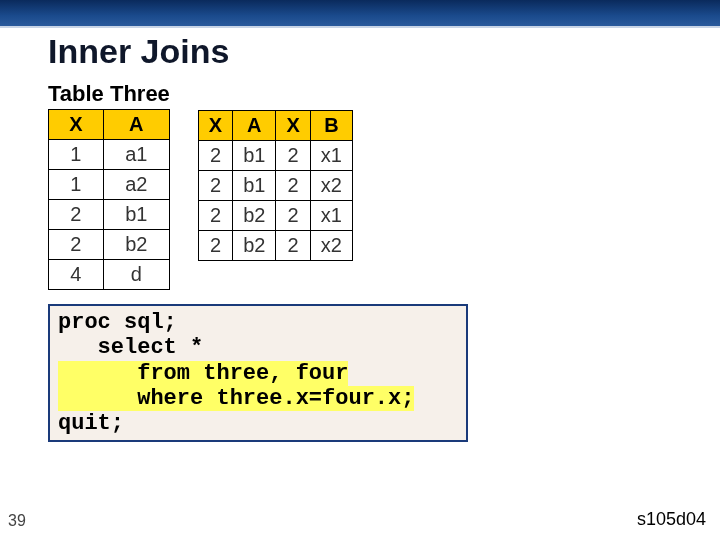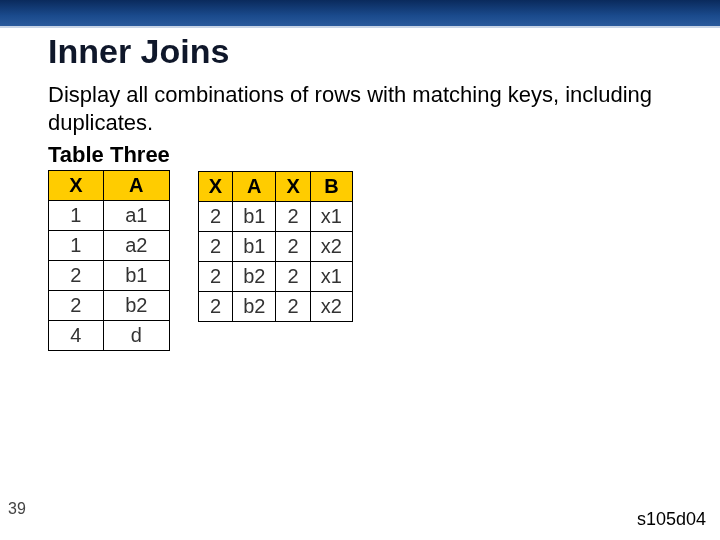--- a/index.html
+++ b/index.html
@@ -70,37 +70,36 @@
     padding: 4px 8px 4px 8px;
     width: 420px;
     white-space: pre;
     line-height: 1.15;
   }
   .code .hl {
     background: #ffff66;
   }
   .slidenum {
     position: absolute;
-    left: 8px; bottom: 22px;
+    left: 8px; bottom: 10px;
     font-size: 16px; color: #444;
   }
   .slidecode {
     position: absolute;
     right: 14px; bottom: 10px;
     font-size: 18px; color: #000000;
   }
 </style>
 </head>
 <body>
 
 <div class="topbar"></div>
 
 <div class="content">
   <h1>Inner Joins</h1>
-  <p class="desc">Display all combinations of rows with matching keys, including duplicates.</p>
 
   <div class="tables-row">
 
     <div class="tblock">
       <div class="tlabel">Table Three</div>
       <table class="data">
         <tbody>
             <tr>
           <th>X</th>
           <th>A</th>
@@ -162,17 +161,22 @@
               <td>b2</td>
               <td>2</td>
               <td>x2</td>
             </tr>
       </tbody>
         </table>
     </div>
 
   </div>
 
+  <div class="code"><span>proc sql;</span>
+<span>   select *</span>
+<span class="hl">      from three, four</span>
+<span class="hl">      where three.x=four.x;</span>
+<span>quit;</span></div>
 
 </div>
 
 <div class="slidenum">39</div>
 <div class="slidecode">s105d04</div>
 
 </body></html>

